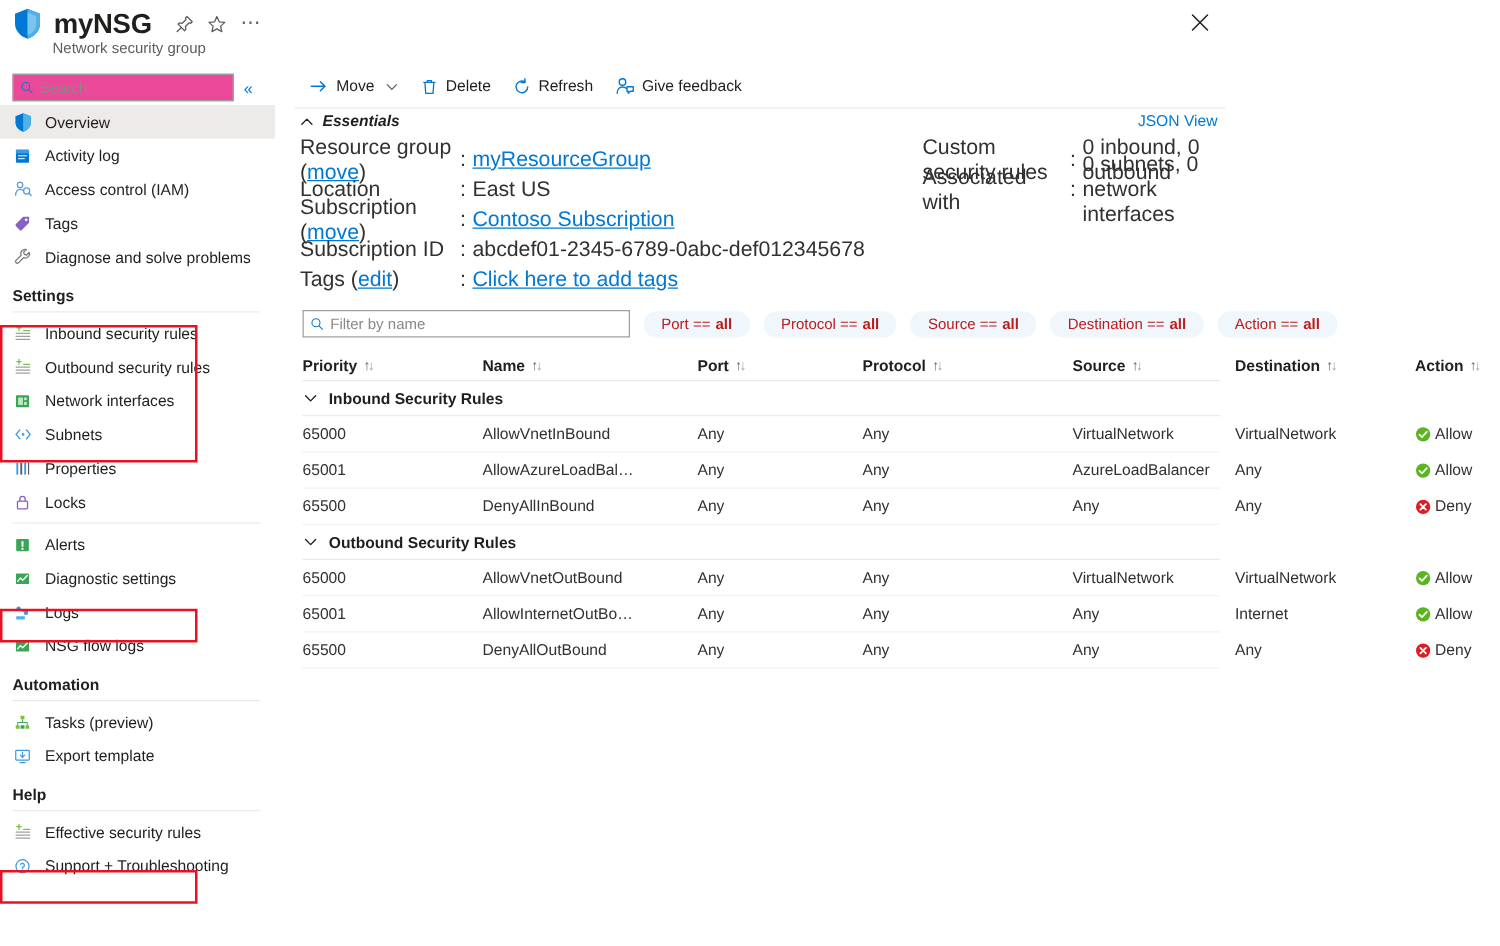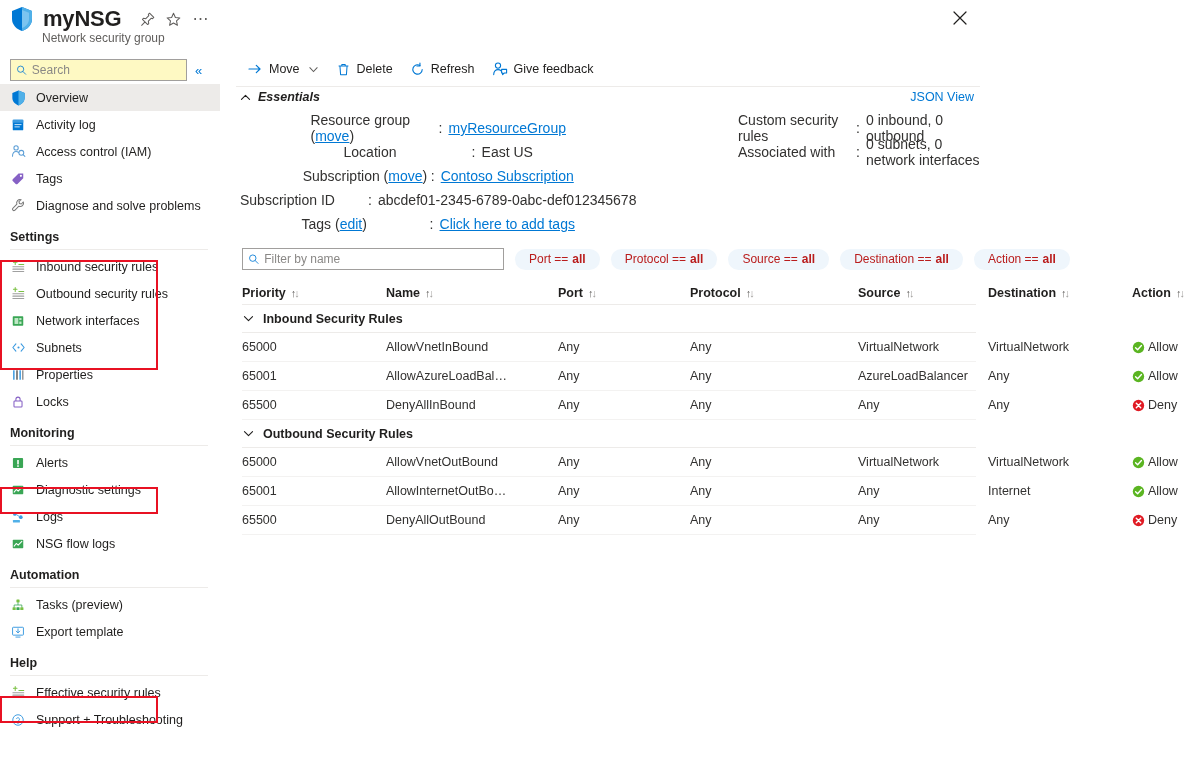--- a/index.html
+++ b/index.html
@@ -32,21 +32,21 @@
   .ti { width: 15px; height: 15px; display:block; }
   .dots { font-size: 16px; line-height: 10px; color:#605e5c; letter-spacing:1px; }
   .res-subtitle {
     position: absolute; left: 42px; top: 31px;
     font-size: 12px; color: #605e5c;
   }
 
   .search-wrap { position: absolute; left: 10px; top: 59px; display: flex; align-items: center; }
   .search-box {
     width: 177px; height: 22px;
-    border: 1px solid #a19f9d; background: #fef9c3;
+    border: 1px solid #a19f9d; background: #ec4899;
     display: flex; align-items: center; padding: 0 5px; gap: 5px; justify-content: space-between;
   }
   .search-box input {
     border: none; outline: none; font-family: inherit; font-size: 12px;
     color: #323130; width: 100%; background: transparent;
   }
   .search-box input::placeholder { color: #8a8886; }
   .collapse-btn {
     margin-left: 8px; color: #0078d4; font-size: 13px;
     cursor: pointer; line-height: 1; user-select: none;
@@ -99,21 +99,21 @@
   .essentials .lbl { font-weight: 600; font-size: 12.5px; color: #201f1e; }
   .json-view {
     position: absolute; right: 6px; top: 90px;
     color: #0078d4; font-size: 12.5px; cursor: pointer;
   }
 
   .ess-grid { position: absolute; left: 4px; top: 116px; right: 0; }
   .ess-col { position: absolute; top: 0; }
   .ess-col.left { left: 0; }
   .ess-col.right { left: 498px; }
-  .ess-row { display: flex; height: 24px; align-items: center; font-size: 14px; justify-content: center; }
+  .ess-row { display: flex; height: 24px; align-items: center; font-size: 17px; }
   .ess-key { color: #323130; flex: none; }
   .ess-col.left .ess-key { width: 128px; }
   .ess-col.right .ess-key { width: 118px; }
   .ess-colon { width: 10px; color: #323130; flex: none; }
   .ess-val { color: #323130; }
   .lnk { color: #0078d4; text-decoration: underline; cursor: pointer; }
   .lnk-plain { color: #0078d4; text-decoration: underline; cursor: pointer; }
 
   
   .filterbar { position: absolute; left: 6px; top: 248px; display: flex; align-items: center; gap: 11px; }
@@ -318,21 +318,20 @@
         </div>
         <div class="nav-item">
           <span class="ico">
             <svg width="14" height="14" viewBox="0 0 16 16">
               <rect x="3.4" y="6.8" width="9.2" height="7" rx="1" fill="none" stroke="#8661c5" stroke-width="1.2"></rect>
               <path d="M5.6 6.8 V4.8 A2.4 2.4 0 0 1 10.4 4.8 V6.8" fill="none" stroke="#8661c5" stroke-width="1.2"></path>
             </svg>
           </span>
           <span>Locks</span>
         </div>
-        <div class="nav-group">Monitoring</div>
         <div class="nav-sep"></div>
         <div class="nav-item">
           <span class="ico">
             <svg width="14" height="14" viewBox="0 0 16 16">
               <rect x="2.2" y="2.4" width="11.6" height="11.2" rx="1" fill="#3aa655"></rect>
               <rect x="7.1" y="4.6" width="1.8" height="5" fill="#ffffff"></rect>
               <rect x="7.1" y="10.6" width="1.8" height="1.8" fill="#ffffff"></rect>
             </svg>
           </span>
           <span>Alerts</span>

